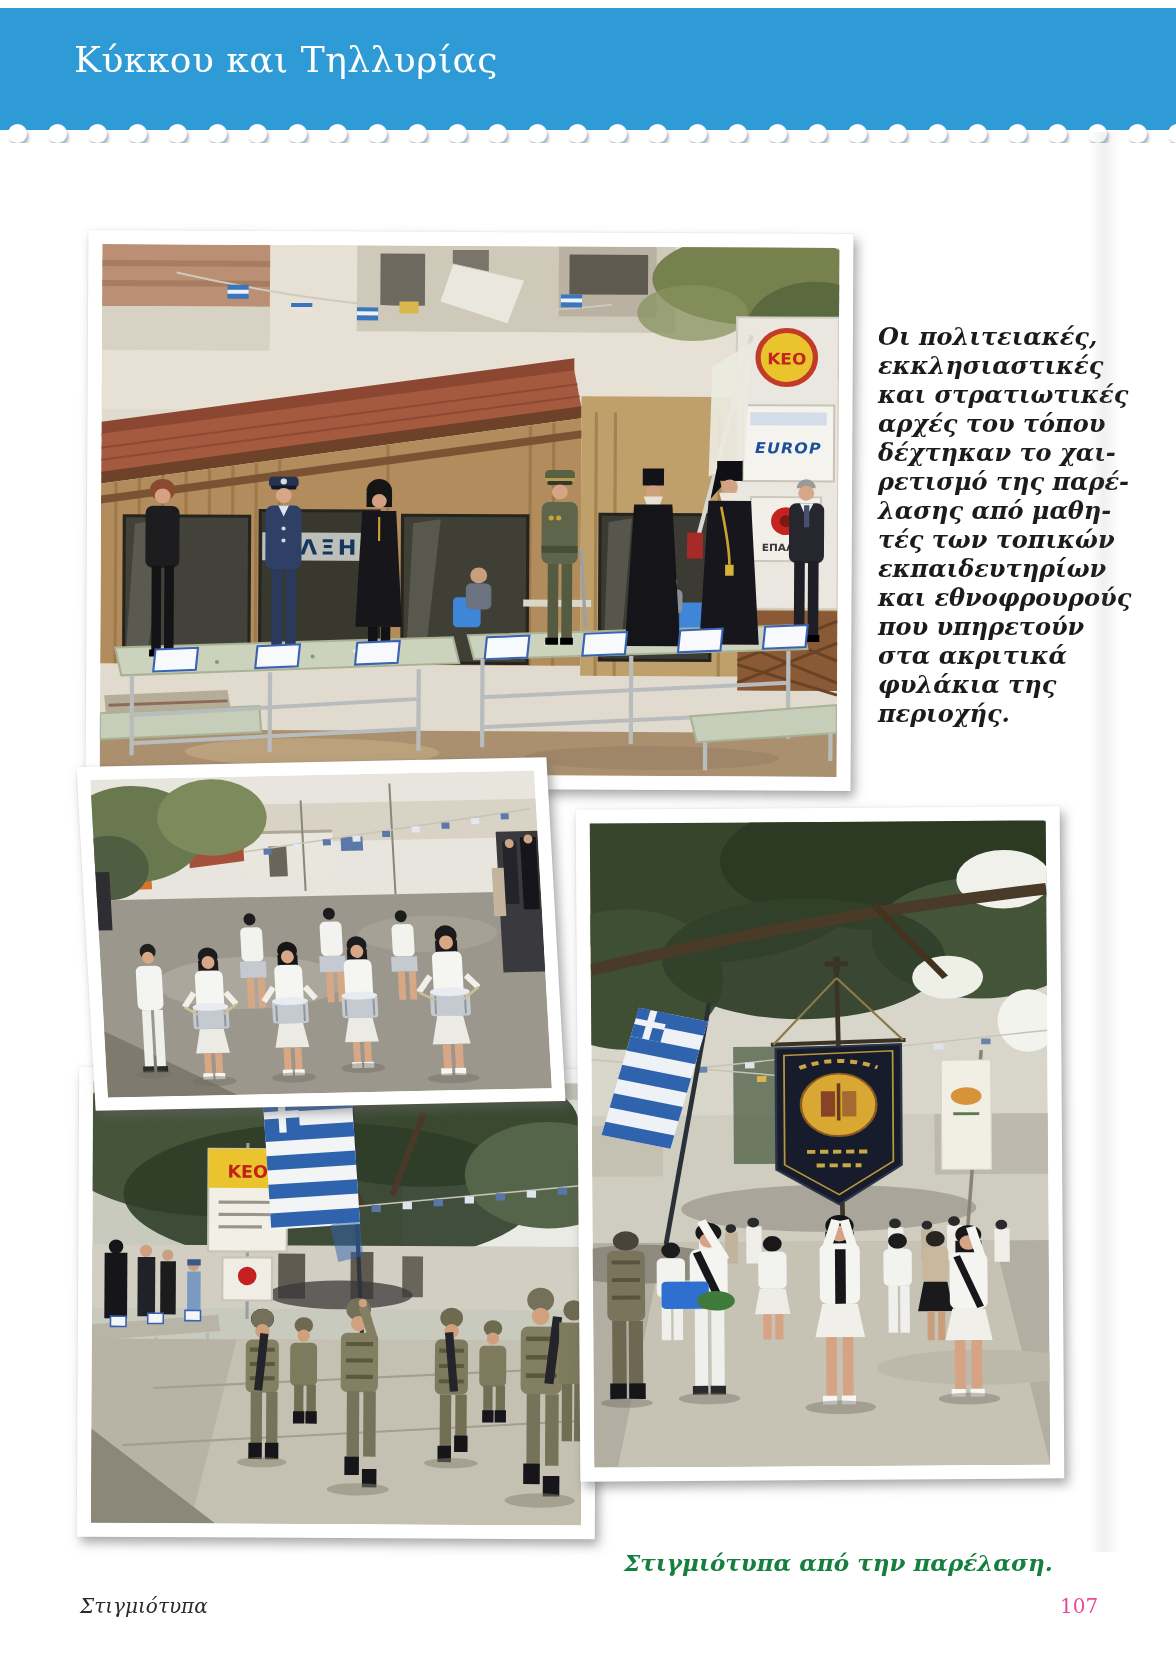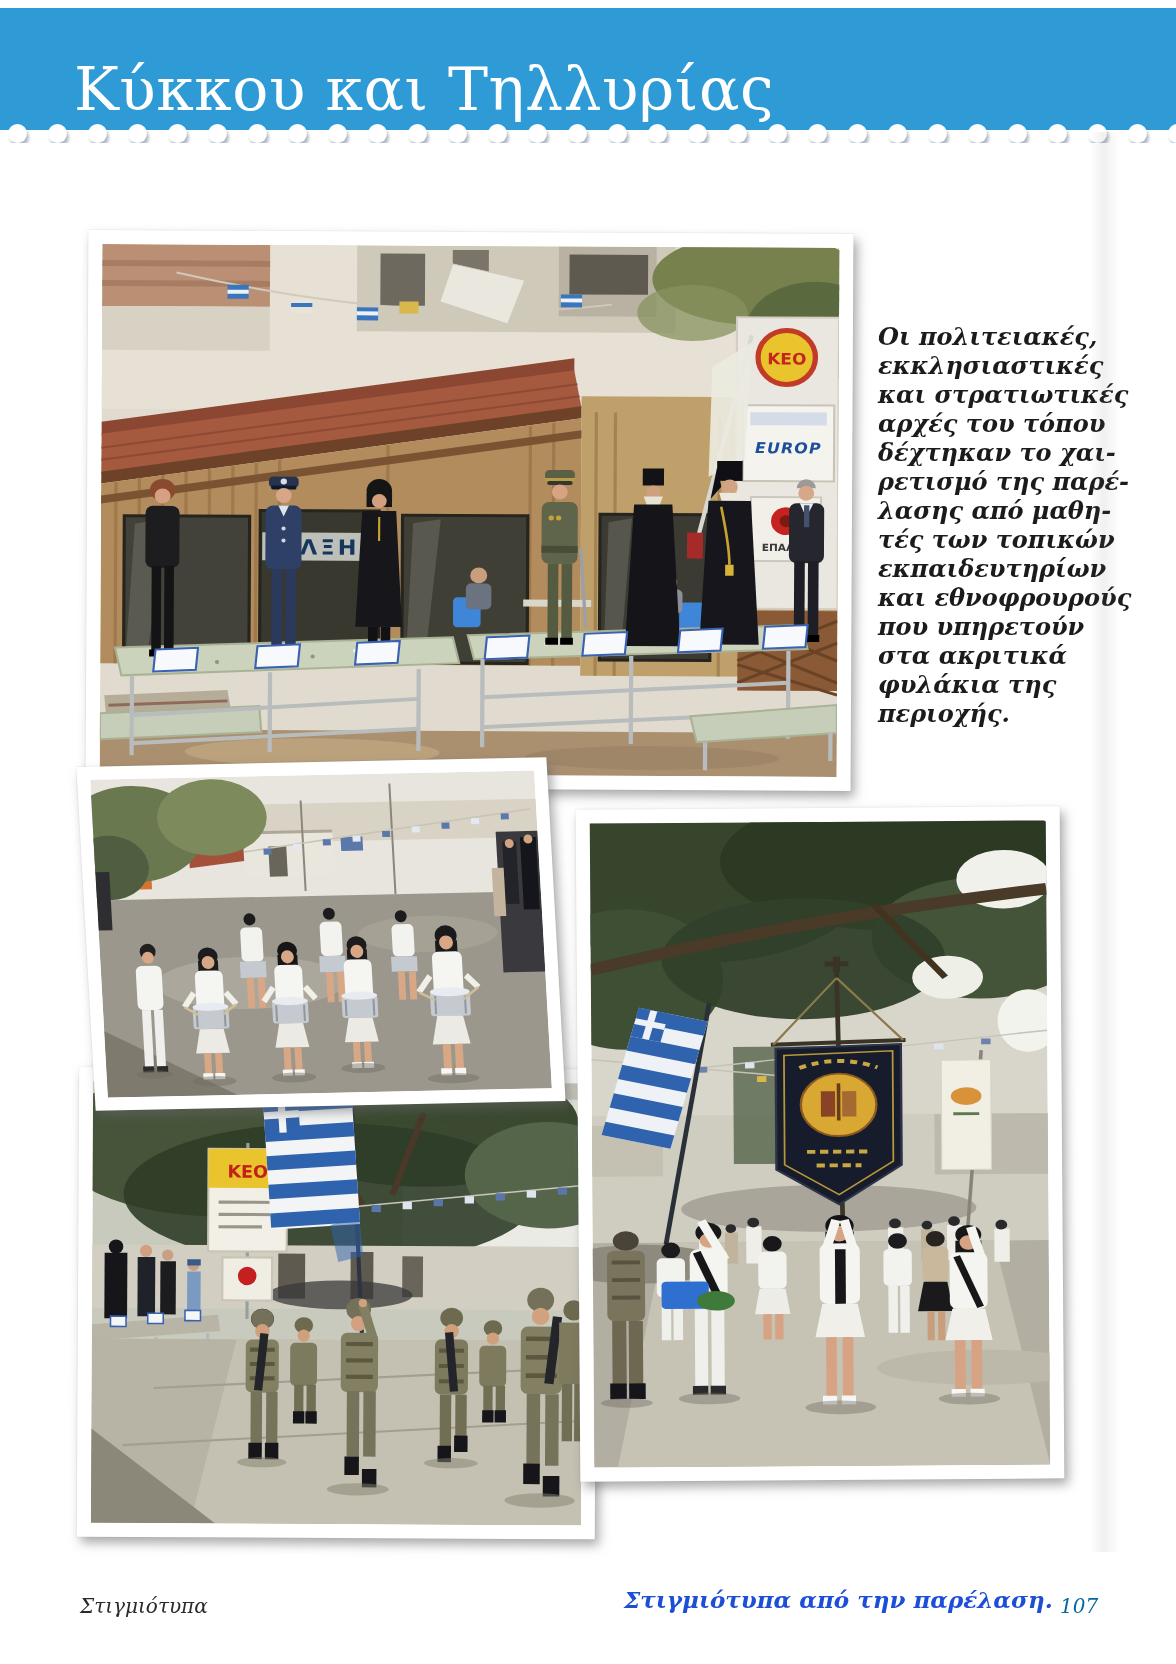--- a/index.html
+++ b/index.html
@@ -3,21 +3,21 @@
 <meta charset="utf-8">
 <style>
   html,body{margin:0;padding:0}
   body{
     width:1176px;height:1664px;position:relative;background:#ffffff;
     font-family:"DejaVu Serif","Liberation Serif",serif;overflow:hidden;
   }
   
   .header-bar{position:absolute;left:0;top:8px;width:1176px;height:122px;background:#2E9BD6}
   .page-title{
-    position:absolute;left:74px;top:54px;font-size:60px;color:#ffffff;
+    position:absolute;left:74px;top:39px;font-size:36px;color:#ffffff;
     letter-spacing:.5px;white-space:nowrap;
   }
   .dotted-divider{position:absolute;left:8px;top:124px;width:1168px;display:flex;gap:21px;overflow:hidden}
   .dotted-divider i{
     flex:none;width:19px;height:19px;border-radius:50%;background:#ffffff;
     box-shadow:2px 4px 3px rgba(95,115,130,.48);
   }
   
   .photo{
     position:absolute;background:#ffffff;box-sizing:border-box;padding:14px;
@@ -28,25 +28,25 @@
   #photo-soldiers  {left:78px; top:1068px;width:518px; height:470px; transform:rotate(.3deg); z-index:2}
   #photo-drummers  {left:86px; top:762px; width:470px; height:344px; transform:rotate(-1.2deg) skewX(2deg); z-index:3; padding:13px}
   #photo-students  {left:578px;top:808px; width:484px; height:672px; transform:rotate(-.4deg); z-index:4}
   
   .intro-text{
     position:absolute;left:878px;top:322px;width:230px;
     font-size:24px;font-weight:bold;font-style:italic;line-height:29px;
     color:#1b1b1b;white-space:pre;
   }
   .photo-caption{
-    position:absolute;left:624px;top:1586px;
-    font-size:23px;font-weight:bold;font-style:italic;color:#1d4ed8;white-space:nowrap;text-align:right;
+    position:absolute;left:624px;top:1549px;
+    font-size:23px;font-weight:bold;font-style:italic;color:#15803d;white-space:nowrap;text-align:right;
   }
   .footer-magazine{position:absolute;left:80px;top:1594px;font-size:20px;font-style:italic;color:#2b2b2b}
-  .footer-page{position:absolute;left:1060px;top:1594px;font-size:20px;font-style:italic;color:#0369a1}
+  .footer-page{position:absolute;left:1060px;top:1594px;font-size:20px;color:#ec4899}
   .fold-shadow{
     position:absolute;left:1090px;top:132px;width:30px;height:1420px;
     background:linear-gradient(90deg,rgba(0,0,0,0),rgba(110,110,110,.10) 45%,rgba(0,0,0,0));
   }
   .sign-text{font-family:"DejaVu Sans","Liberation Sans",sans-serif;font-weight:bold}
 </style>
 </head>
 <body>
 
 <div class="header-bar"></div>

